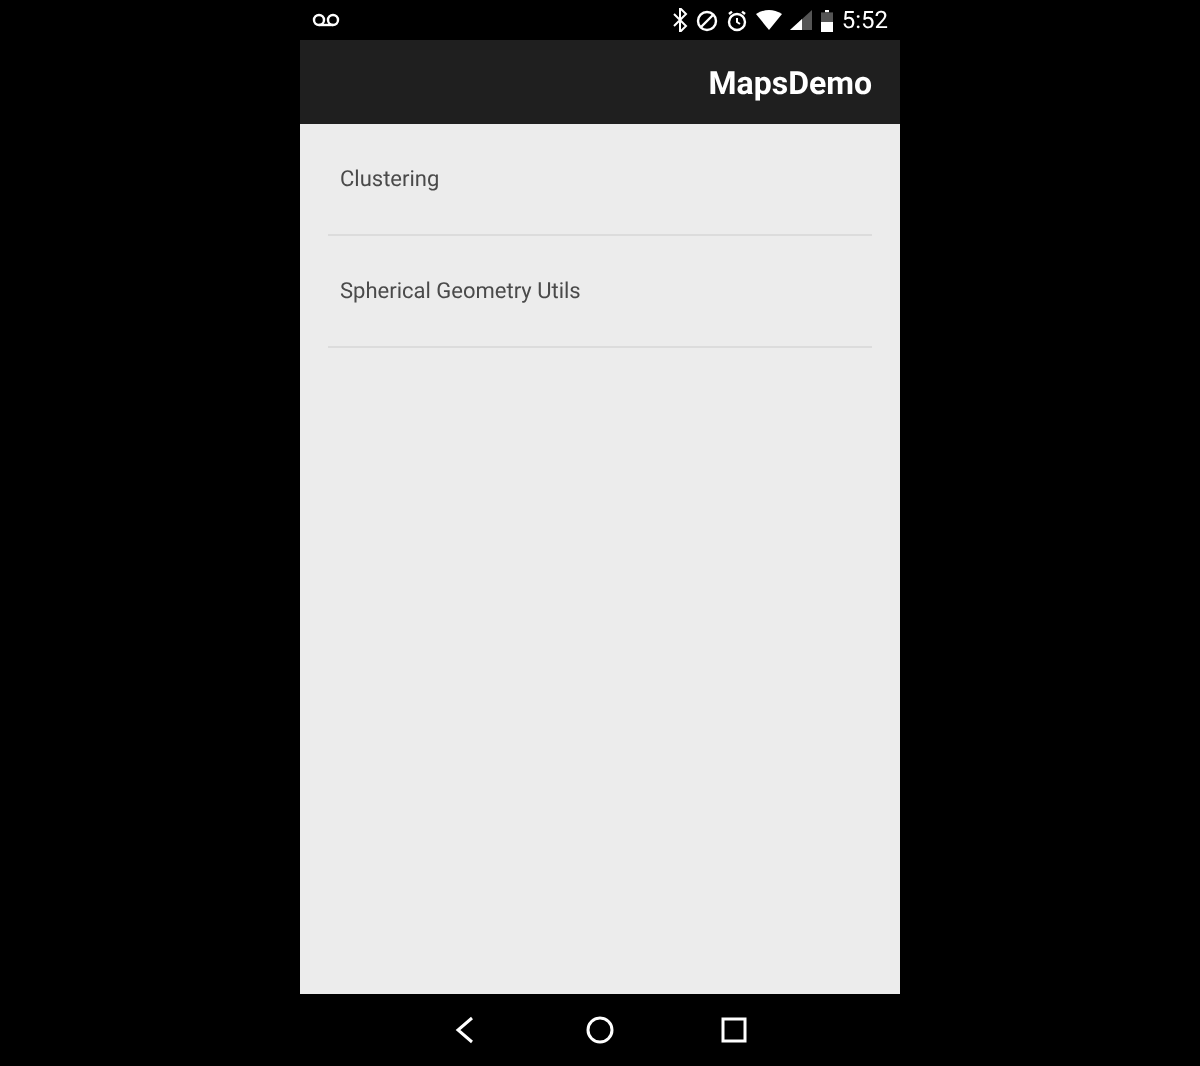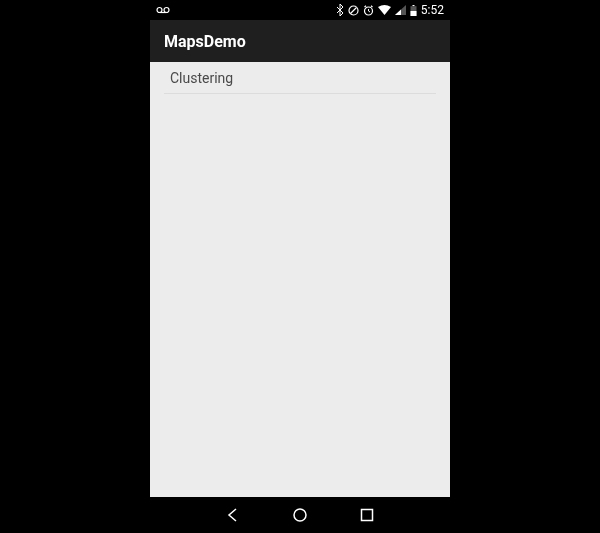--- a/index.html
+++ b/index.html
@@ -53,36 +53,37 @@
       font-size: 12px;
       font-weight: 400;
     }
     .app-bar {
       height: 42px;
       background: #1f1f1f;
       color: #fff;
       display: flex;
       align-items: center;
       padding: 0 14px;
+      justify-content: flex-end;
     }
     .app-title {
       font-size: 16px;
       font-weight: 700;
     }
     .list-container {
       flex: 1;
       background: #ececec;
       padding: 0 14px;
     }
     .list-item {
-      height: 32px;
+      height: 56px;
       display: flex;
       align-items: center;
       padding: 0 6px;
-      font-size: 14px;
+      font-size: 11px;
       color: #4a4a4a;
       border-bottom: 1px solid #dcdcdc;
       cursor: pointer;
     }
     .nav-bar {
       height: 36px;
       background: #000;
       display: flex;
       align-items: center;
       justify-content: space-around;
@@ -155,20 +156,23 @@
   </div>
 
   <div class="app-bar">
     <span class="app-title">MapsDemo</span>
   </div>
 
   <div class="list-container">
     <div class="list-item">
       <span>Clustering</span>
     </div>
+    <div class="list-item">
+      <span>Spherical Geometry Utils</span>
+    </div>
   </div>
 
   <div class="nav-bar">
     <div class="nav-button">
       <svg width="16" height="16" viewBox="0 0 16 16">
         <path d="M11 2 L4 8 L11 14" fill="none" stroke="#fff" stroke-width="1.5"></path>
       </svg>
     </div>
     <div class="nav-button">
       <svg width="16" height="16" viewBox="0 0 16 16">

